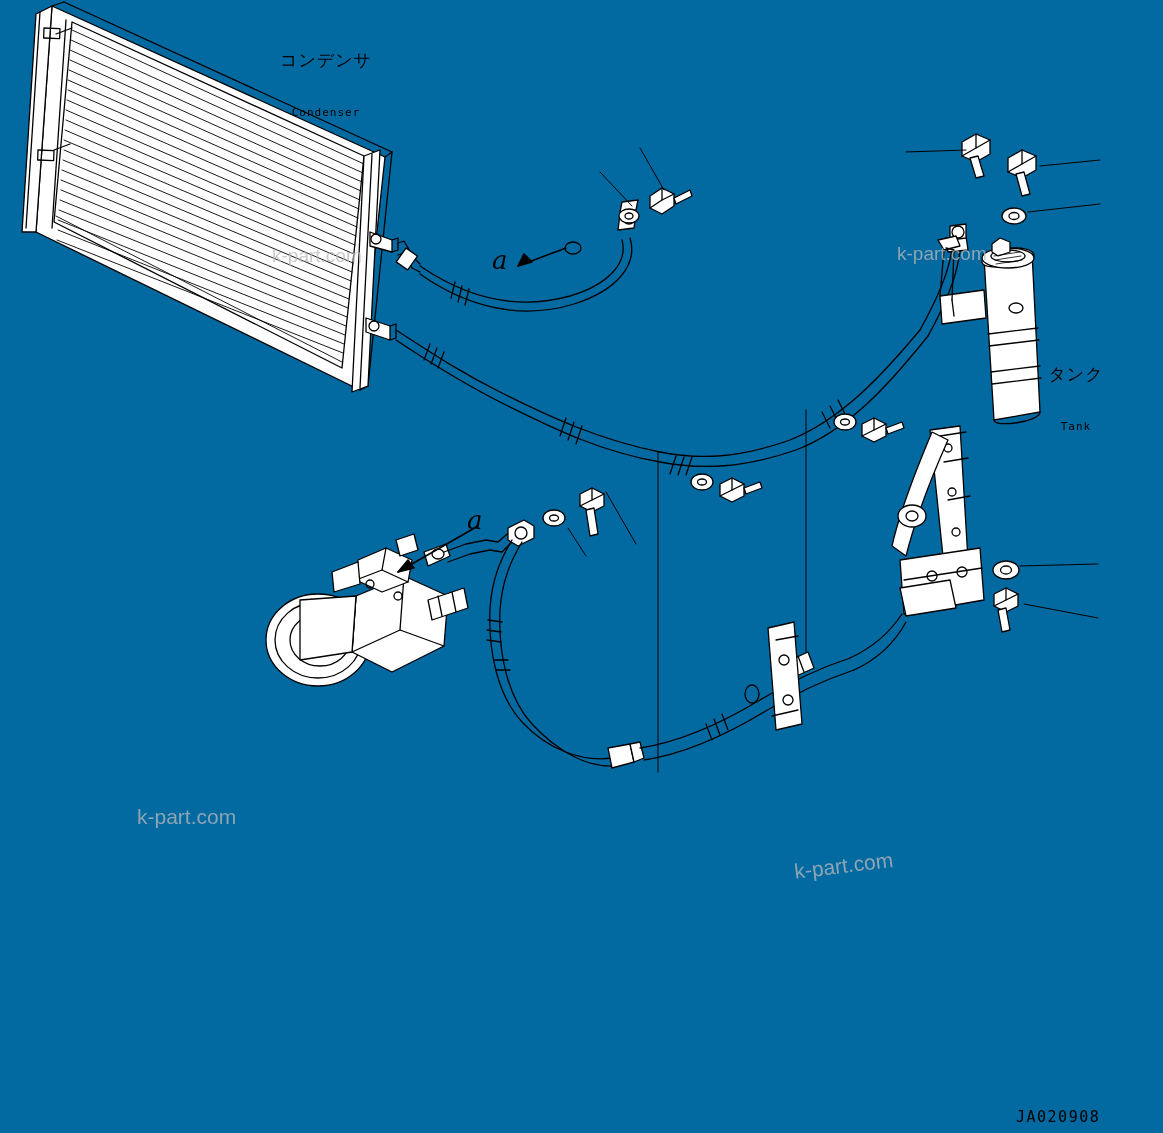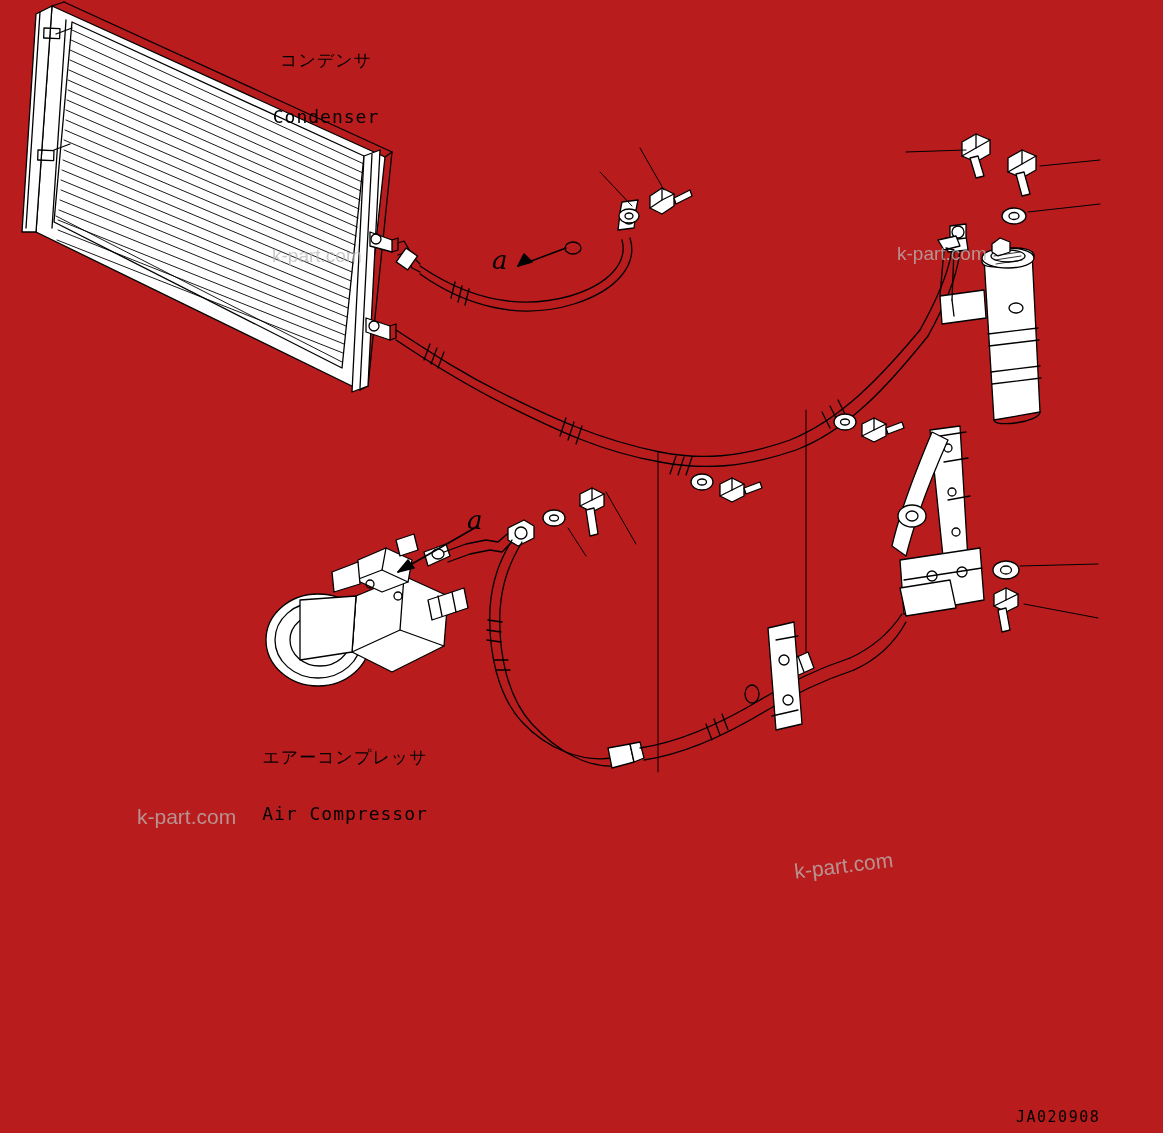--- a/index.html
+++ b/index.html
@@ -7,21 +7,21 @@
     padding: 0;
     background: #ffffff;
   }
   body {
     font-family: "Liberation Sans", sans-serif;
   }
   #sheet {
     position: relative;
     width: 1163px;
     height: 1133px;
-    background: #b91c1c;
+    background: #0369a1;
     overflow: hidden;
   }
   #sheet svg {
     position: absolute;
     left: 0;
     top: 0;
   }
   .lbl {
     position: absolute;
     color: #000;
@@ -31,21 +31,21 @@
   }
   .lbl .jp {
     display: block;
     font-family: "DejaVu Sans", sans-serif;
     font-size: 17px;
     letter-spacing: 1px;
   }
   .lbl .en {
     display: block;
     font-family: "DejaVu Sans Mono", monospace;
-    font-size: 18px;
+    font-size: 11px;
     letter-spacing: 1px;
   }
   .callout {
     position: absolute;
     font-family: "DejaVu Serif", serif;
     font-style: italic;
     font-size: 26px;
     color: #000;
   }
   .drawing-no {
@@ -391,25 +391,25 @@
       <path d="M606 492 L636 544" stroke-width="1"></path>
     </g>
 
   </svg>
 
   <div class="lbl" style="left:246px; top:14px; width:160px;">
     <span class="jp">コンデンサ</span>
     <span class="en">Condenser</span>
   </div>
 
-
-  <div class="lbl" style="left:250px; top:711px; width:190px;">
-    <span class="jp">エアーコンプレッサ</span>
-    <span class="en">Air Compressor</span>
+  <div class="lbl" style="left:1031px; top:328px; width:90px;">
+    <span class="jp">タンク</span>
+    <span class="en">Tank</span>
   </div>
+
 
   <div class="callout" style="left:492px; top:245px;">a</div>
   <div class="callout" style="left:467px; top:505px;">a</div>
 
   <div class="drawing-no" style="left:1008px; top:1108px;margin-left:8px;">JA020908</div>
 
   <div class="wm wm-1">k-part.com</div>
   <div class="wm wm-2">k-part.com</div>
   <div class="wm wm-3">k-part.com</div>
   <div class="wm wm-4">k-part.com</div>

